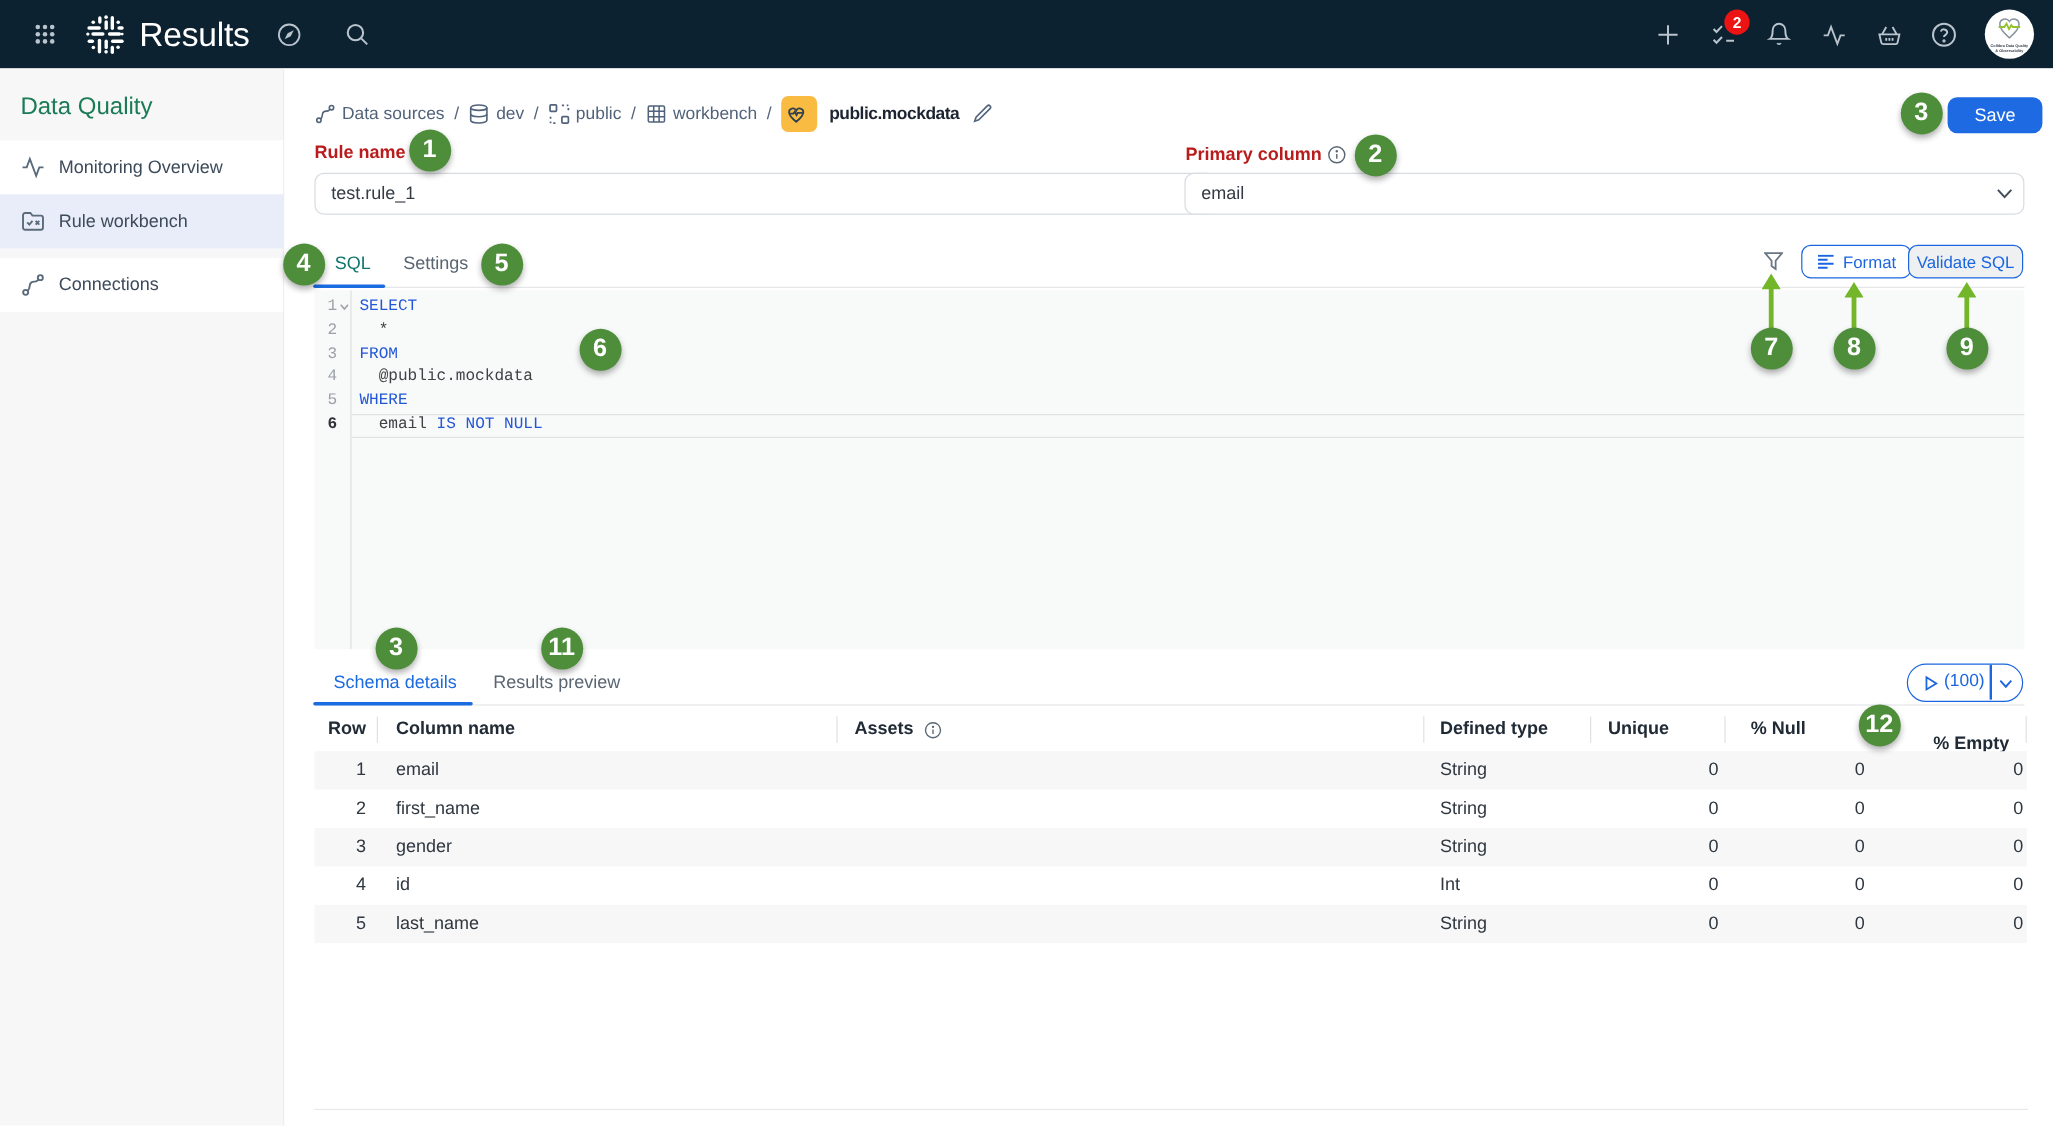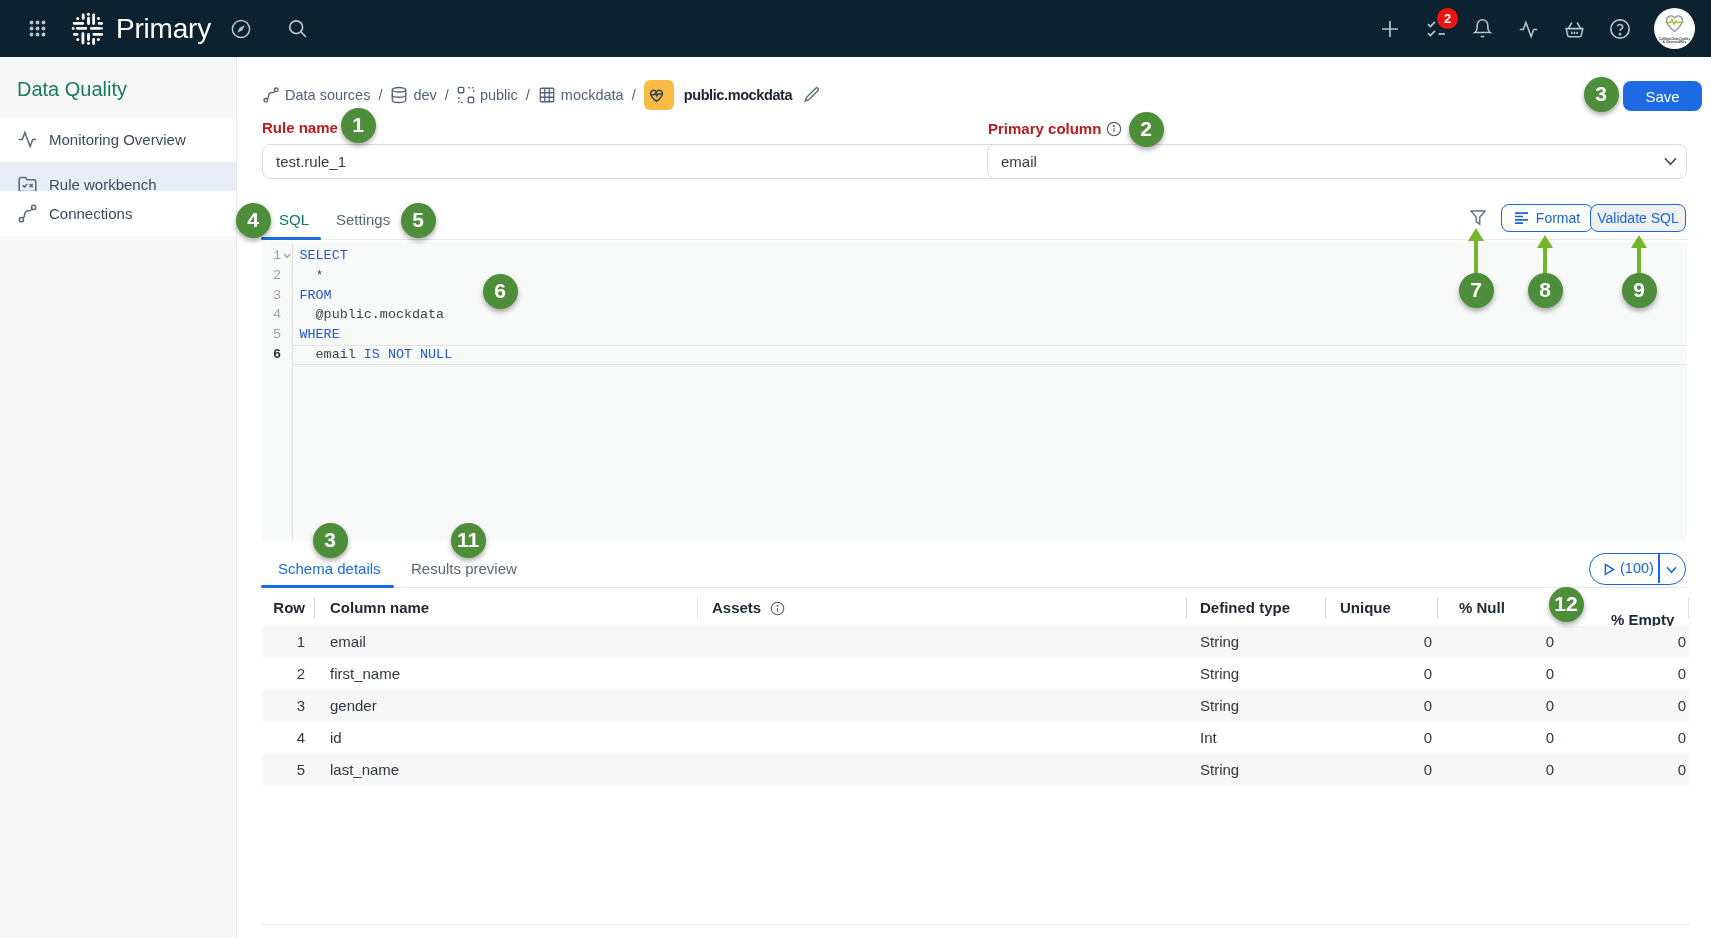--- a/index.html
+++ b/index.html
@@ -82,21 +82,21 @@
     <circle cx="30.8" cy="16.4" r="1.2"></circle>
     <rect x="2.0" y="20.9" width="5.4" height="2.9" rx="1.4"></rect>
     <rect x="21.5" y="20.9" width="10.6" height="2.9" rx="1.4"></rect>
     <rect x="10.5" y="20.2" width="2.8" height="12.3" rx="1.4"></rect>
     <rect x="16.1" y="20.9" width="2.8" height="8" rx="1.4"></rect>
     <circle cx="17.4" cy="31.2" r="1.5"></circle>
     <rect x="21.2" y="26.1" width="2.8" height="6.8" rx="1.4"></rect>
     <circle cx="6.8" cy="27.6" r="1.5"></circle>
     <circle cx="27.4" cy="27.4" r="1.5"></circle>
   </svg>
-  <div id="logotext">Primary</div>
+  <div id="logotext">Results</div>
   <svg class="ti" style="left:231px; top:19px;" width="20" height="20" viewBox="0 0 20 20" fill="none" stroke="#b9c4cd" stroke-width="1.5">
     <circle cx="10" cy="10" r="8.6"></circle>
     <path d="M13.8 6.2 L11.3 11.3 L6.2 13.8 L8.7 8.7 Z" fill="#b9c4cd" stroke="none"></path>
   </svg>
   <svg class="ti" style="left:288px; top:19px;" width="20" height="20" viewBox="0 0 20 20" fill="none" stroke="#b9c4cd" stroke-width="1.7">
     <circle cx="8.2" cy="8.2" r="6.4"></circle>
       <path d="M13 13 L18 18"></path>
   </svg>
   <svg class="ti" style="left:1380px; top:19px;" width="20" height="20" viewBox="0 0 20 20" fill="none" stroke="#b9c4cd" stroke-width="1.7">
     <path d="M10 2 V18 M2 10 H18"></path>
@@ -142,21 +142,21 @@
     Monitoring Overview
   </div>
   <div class="sbrow sel" style="top:105px;">
     <svg width="21" height="21" viewBox="0 0 24 24" fill="none" stroke="#5b6b7b" stroke-width="1.8">
       <path d="M2.5 6 a2 2 0 0 1 2-2 h5 l2 2.5 h8 a2 2 0 0 1 2 2 V18 a2 2 0 0 1 -2 2 h-15 a2 2 0 0 1 -2-2 Z"></path>
       <path d="M6.5 13 l2 2 l3-3.5"></path>
       <path d="M14.5 11.5 l3.5 3.5 M18 11.5 l-3.5 3.5"></path>
     </svg>
     Rule workbench
   </div>
-  <div class="sbrow" style="top:134px;text-align:center;">
+  <div class="sbrow" style="top:158px;text-align:center;">
     <svg width="21" height="21" viewBox="0 0 24 24" fill="none" stroke="#5b6b7b" stroke-width="1.8">
       <circle cx="5" cy="19" r="2.4"></circle>
         <circle cx="19" cy="5" r="2.4"></circle>
       <path d="M7 17.5 C10 15 7.5 11.5 10.5 9.5 C13.5 7.5 14.5 10.5 17 7"></path>
     </svg>
     Connections
   </div>
 </div>
 
 <div id="main">
@@ -179,21 +179,21 @@
       <rect x="1.5" y="1.5" width="6" height="6" rx="1"></rect>
       <rect x="12.5" y="12.5" width="6" height="6" rx="1"></rect>
       <path d="M12.5 2 h2 M17 2 h1.5 M18.5 4.5 v2 M2 12.5 v2 M2 17 v1.5 M4.5 18.5 h2" stroke-dasharray="2 2"></path>
     </svg>
     <span>public</span>
       <span class="sep">/</span>
     <svg width="18" height="18" viewBox="0 0 24 24" fill="none" stroke="#51637a" stroke-width="1.7">
       <rect x="3" y="3" width="18" height="18" rx="1.5"></rect>
       <path d="M3 9 H21 M3 15 H21 M9 3 V21 M15 3 V21"></path>
     </svg>
-    <span>mockdata</span>
+    <span>workbench</span>
       <span class="sep">/</span>
     <div id="ybox">
       <svg width="19" height="19" viewBox="0 0 24 24" fill="none" stroke="#33404d" stroke-width="1.9">
         <path d="M12 19.5 C7 15.5 4.5 12.5 4.5 9.5 a4 4 0 0 1 7.3-2.2 L12 7.8 l.2-.5 A4 4 0 0 1 19.5 9.5 c0 3-2.5 6-7.5 10 Z"></path>
         <path d="M5 11 h4 l1.5-2 1.8 3.5 1.4-2.3 H19"></path>
       </svg>
     </div>
     <span class="final">public.mockdata</span>
     <svg style="margin-left:11px;" width="18" height="18" viewBox="0 0 24 24" fill="none" stroke="#51637a" stroke-width="1.8">
       <path d="M17 3 a2.1 2.1 0 0 1 3 3 L7.5 18.5 L3 20 l1.5-4.5 Z"></path>

